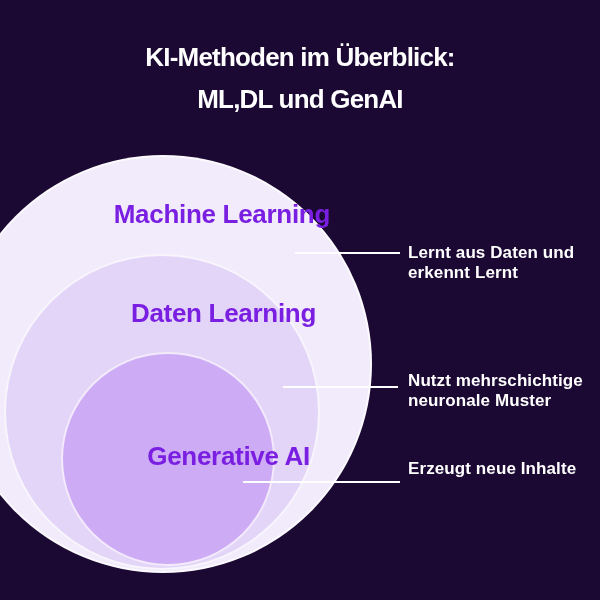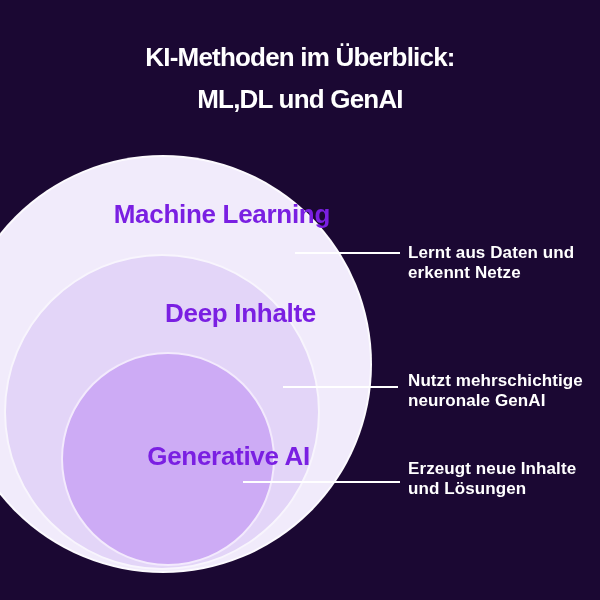--- a/index.html
+++ b/index.html
@@ -84,35 +84,34 @@
   <h1 class="title">
     <span>KI-Methoden im Überblick:</span>
     <span>ML,DL und GenAI</span>
   </h1>
 
   <div class="circle outer"></div>
   <div class="circle middle"></div>
   <div class="circle inner"></div>
 
   <div class="clabel ml">Machine Learning</div>
-  <div class="clabel dl">Deep Inhalte</div>
+  <div class="clabel dl">Daten Learning</div>
   <div class="clabel gen">Generative AI</div>
 
   <div class="connector c1"></div>
   <div class="connector c2"></div>
   <div class="connector c3"></div>
 
   <div class="ann-text a1">
     <span>Lernt aus Daten und</span>
-    <span>erkennt Netze</span>
+    <span>erkennt Lernt</span>
   </div>
 
   <div class="ann-text a2">
     <span>Nutzt mehrschichtige</span>
-    <span>neuronale GenAI</span>
+    <span>neuronale Muster</span>
   </div>
 
   <div class="ann-text a3">
     <span>Erzeugt neue Inhalte</span>
-    <span>und Lösungen</span>
   </div>
 
 </div>
 
 </body></html>

